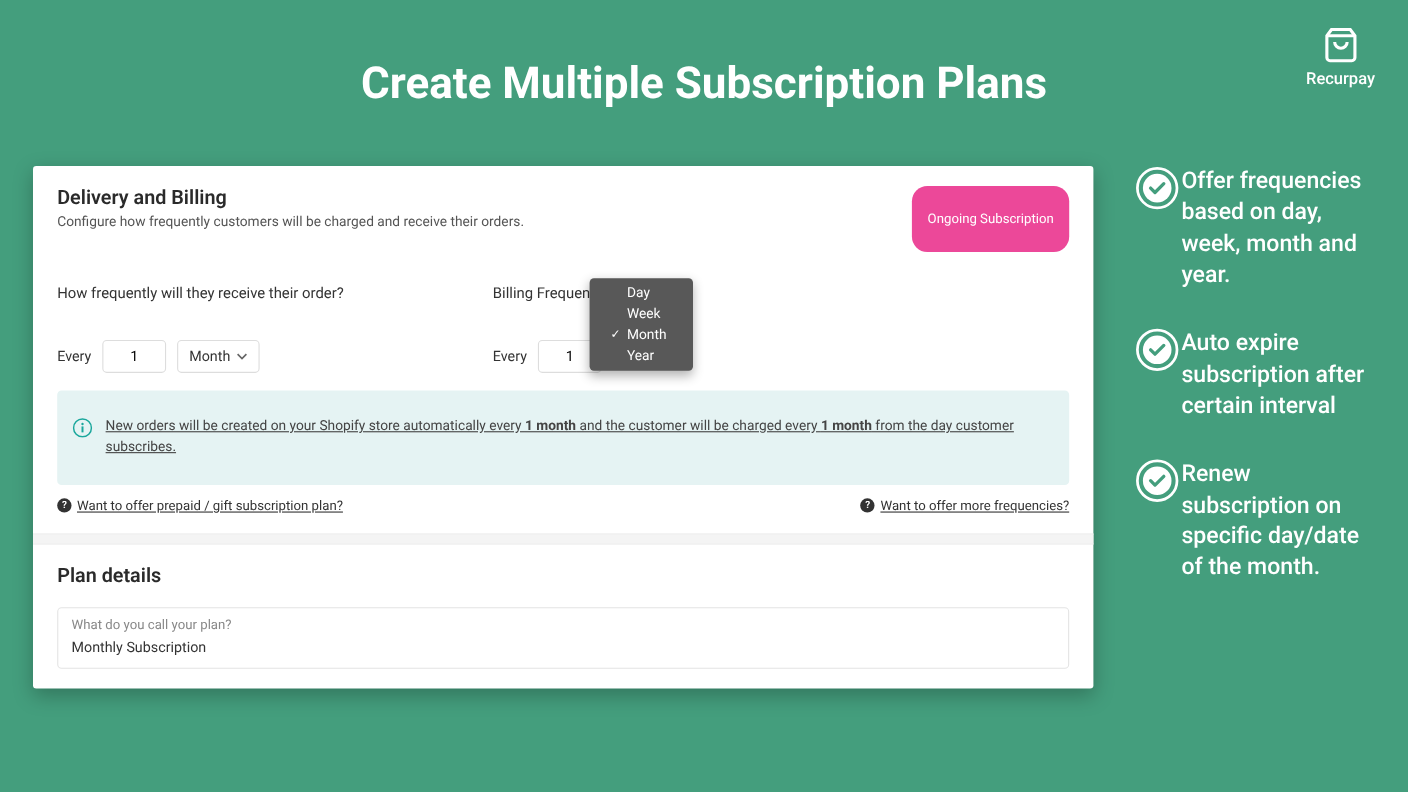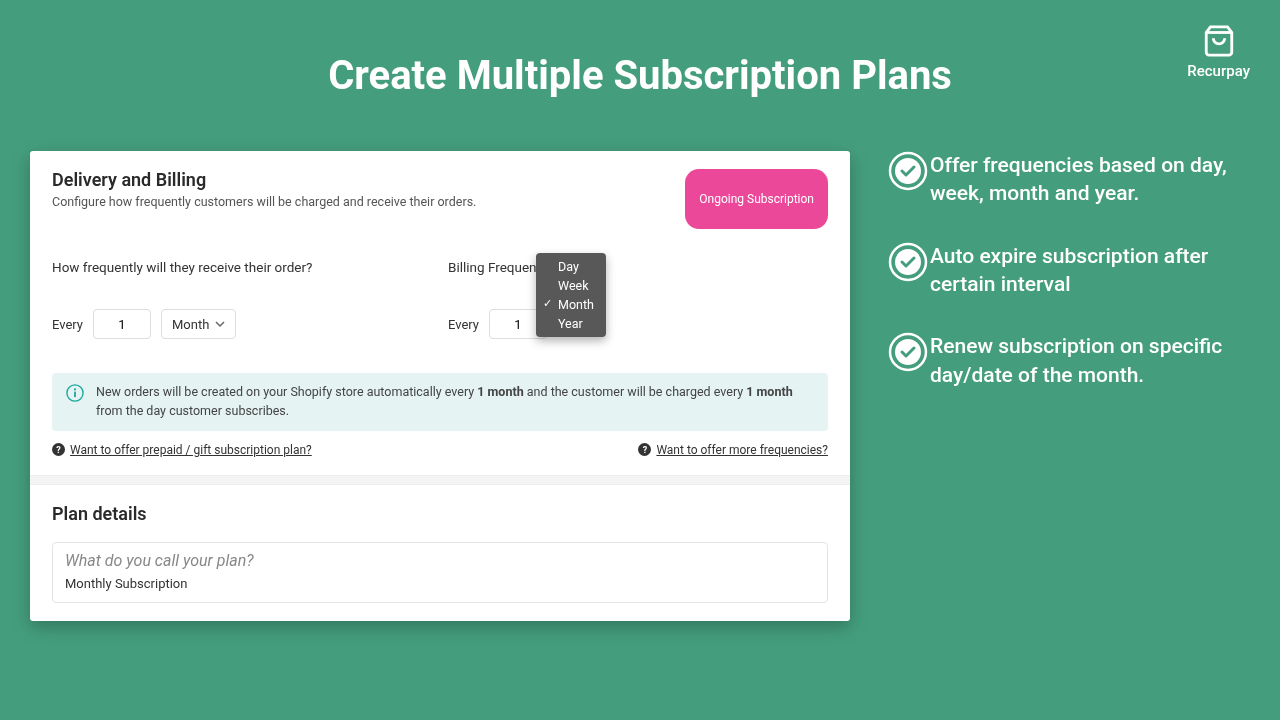--- a/index.html
+++ b/index.html
@@ -6,52 +6,52 @@
 body { width: 1280px; height: 720px; background: #449e7d; overflow: hidden; position: relative; }
 
 .logo { position: absolute; top: 24px; right: 30px; text-align: center; }
 .logo-icon { width: 34px; height: 34px; margin: 0 auto 4px; }
 .logo-text { color: #fff; font-size: 15px; font-weight: 500; }
 
 .page-title { text-align: center; color: #fff; font-size: 40px; font-weight: 700; margin-top: 52px; }
 
 .content { display: flex; align-items: flex-start; padding: 0 30px; margin-top: 52px; gap: 38px; }
 
-.card { background: #fff; width: 820px; border-radius: 3px; box-shadow: 0 6px 18px rgba(0,0,0,0.25); }
+.card { background: #fff; width: 964px; border-radius: 3px; box-shadow: 0 6px 18px rgba(0,0,0,0.25); }
 .section { padding: 18px 22px 18px; }
 .hr { height: 10px; background: #f4f4f4; border-top: 1px solid #eee; border-bottom: 1px solid #eee; }
 
 .section-head { display: flex; justify-content: space-between; align-items: flex-start; }
 .section-title { font-size: 18px; font-weight: 600; color: #2a2a2a; margin-bottom: 4px; }
 .section-sub { font-size: 12.5px; color: #555; }
 
 .badge { background: #ec4899; color: #fff; font-size: 12px; padding: 23px 14px; border-radius: 14px; white-space: nowrap; }
 
 .freq-row { display: flex; margin-top: 30px; gap: 0; }
 .freq-col { }
 .freq-col:first-child { width: 396px; }
 .freq-label { font-size: 13.5px; color: #333; margin-bottom: 34px; }
 .freq-inputs { display: flex; align-items: center; gap: 10px; font-size: 13px; color: #333; }
 .num-input { width: 58px; height: 30px; border: 1px solid #ddd; border-radius: 4px; text-align: center; font-size: 13px; }
 .select-box { display: flex; align-items: center; gap: 6px; height: 30px; border: 1px solid #ddd; border-radius: 4px; padding: 0 10px; font-size: 13px; color: #333; cursor: pointer; }
 .chevron { width: 10px; height: 10px; }
 
-.dropdown { position: absolute; background: #585858; color: #fff; border-radius: 4px; font-size: 12.5px; padding: 4px 0; min-width: 64px; box-shadow: 0 4px 10px rgba(0,0,0,0.3); }
+.dropdown { position: absolute; background: #585858; color: #fff; border-radius: 4px; font-size: 12.5px; padding: 4px 12px; min-width: 64px; box-shadow: 0 4px 10px rgba(0,0,0,0.3); }
 .dropdown-item { padding: 2px 12px 2px 22px; position: relative; cursor: pointer; }
 .dropdown-item.sel::before { content: "✓"; position: absolute; left: 7px; font-size: 11px; }
 
-.info-box { display: flex; gap: 12px; background: #e5f3f3; border-radius: 4px; padding: 10px 14px; margin-top: 34px; font-size: 12.5px; color: #444; line-height: 1.5; }
+.info-box { display: flex; gap: 12px; background: #e5f3f3; border-radius: 4px; padding: 24px 14px; margin-top: 16px; font-size: 12.5px; color: #444; line-height: 1.5; text-decoration: underline; }
 .info-icon { flex-shrink: 0; width: 18px; height: 18px; margin-top: 1px; }
 
 .help-row { display: flex; justify-content: space-between; margin-top: 12px; font-size: 12px; color: #333; }
 .help-link { display: flex; align-items: center; gap: 5px; text-decoration: underline; cursor: pointer; }
 .q-icon { width: 13px; height: 13px; background: #333; color: #fff; border-radius: 50%; display: inline-flex; align-items: center; justify-content: center; font-size: 9px; font-weight: 700; }
 
 .input-field { border: 1px solid #e4e4e4; border-radius: 4px; padding: 8px 12px 10px; margin-top: 18px; }
-.input-label { font-size: 16px; color: #888; margin-bottom: 3px; font-style: italic; }
+.input-label { font-size: 12px; color: #888; margin-bottom: 3px; }
 .input-value { font-size: 13px; color: #333; border: none; outline: none; width: 100%; }
 
 .bullets { flex: 1; }
 .bullet { display: flex; align-items: flex-start; gap: 2px; margin-bottom: 34px; }
 .check-circle { width: 40px; height: 40px; flex-shrink: 0; }
 .bullet-text { color: #fff; font-size: 21px; font-weight: 500; line-height: 1.35; }
 
 .pos-rel { position: relative; }
 </style>
 </head>

